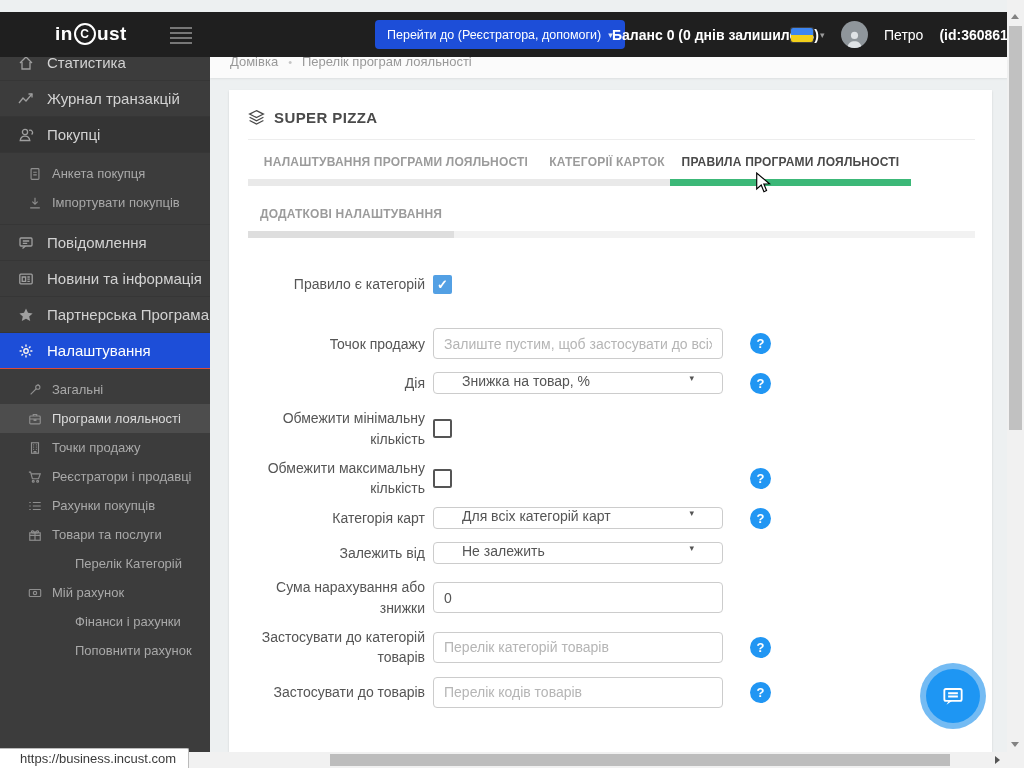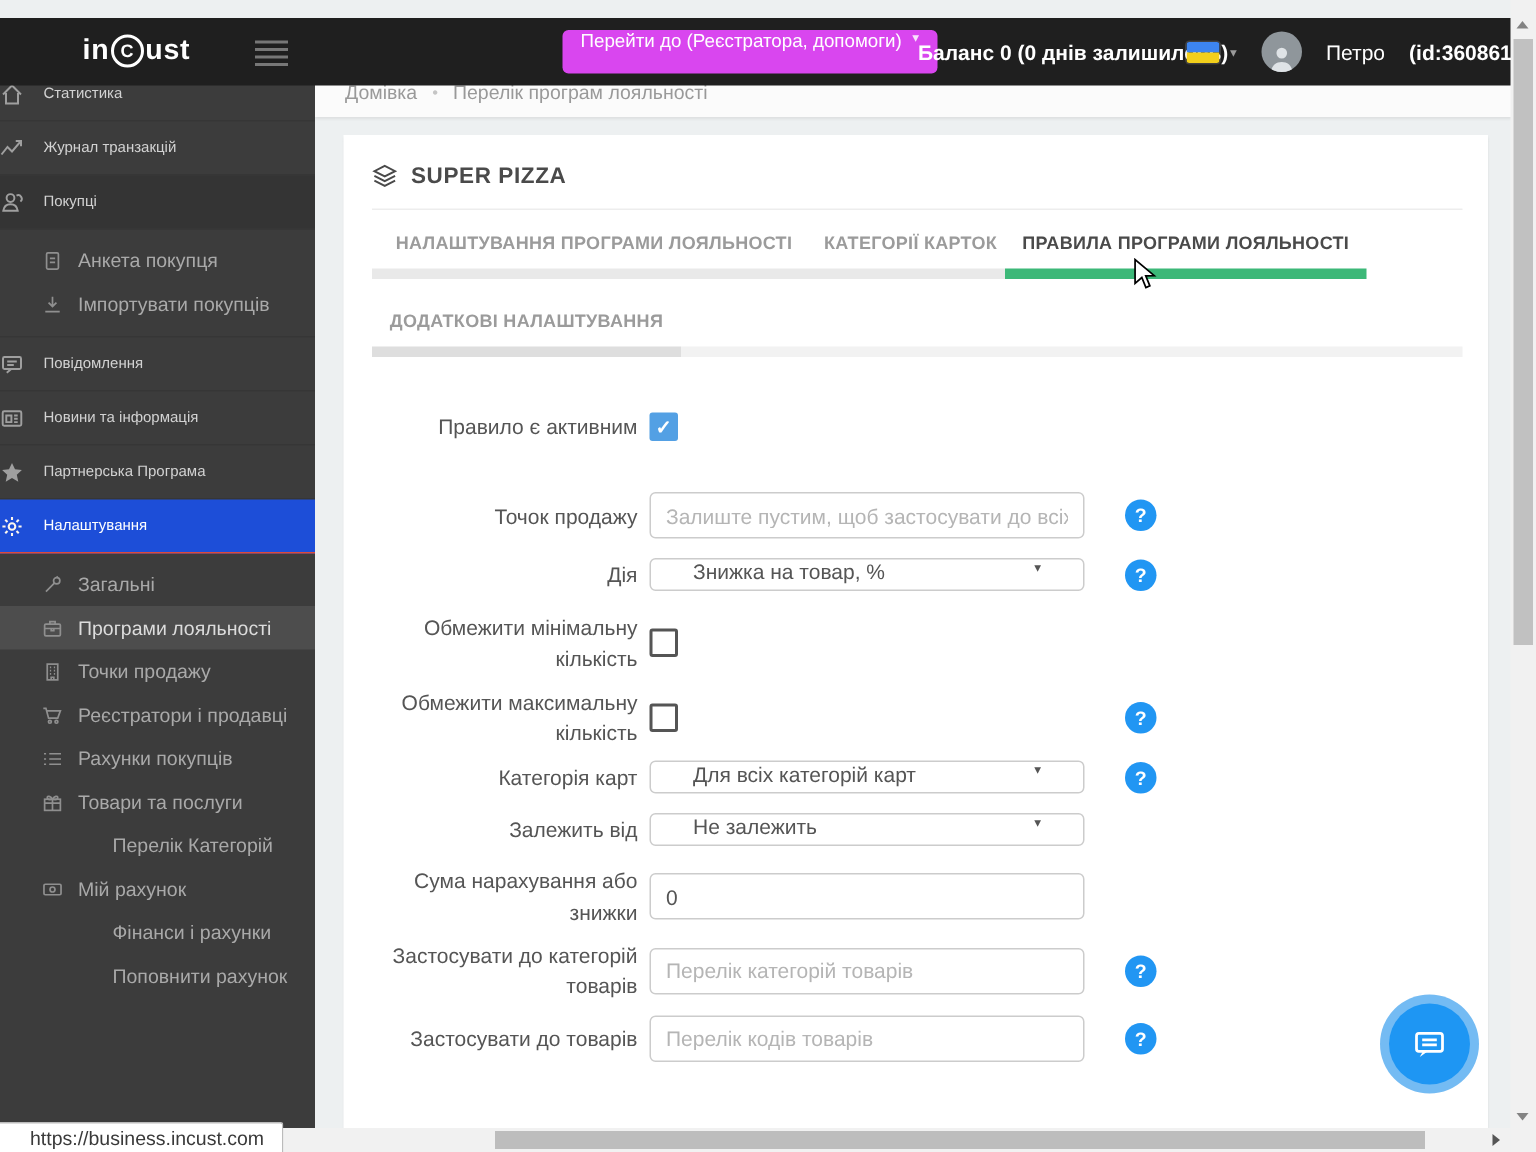--- a/index.html
+++ b/index.html
@@ -7,38 +7,38 @@
        font-family:"Liberation Sans",sans-serif;background:#edf0f1}
 
   
   .topbar{position:absolute;left:0;top:12px;width:1024px;height:45px;background:#1f1f1f;z-index:5}
   .logo{position:absolute;left:55px;top:11px;color:#fff;font-size:19px;font-weight:bold;
         display:flex;align-items:center;letter-spacing:.5px}
   .logo .c-circle{display:inline-flex;width:18px;height:18px;border:2px solid #fff;border-radius:50%;
         align-items:center;justify-content:center;font-size:12px;margin:0 1px;line-height:1}
   .hamburger{position:absolute;left:170px;top:15px;width:22px;cursor:pointer}
   .hamburger div{height:2px;background:#777;margin:0 0 3px 0}
-  .go-btn{position:absolute;left:375px;top:8px;height:29px;background:#d946ef;border-radius:4px;
-        color:#fff;font-size:12.5px;display:flex;padding:0 12px;gap:7px;cursor:pointer}
+  .go-btn{position:absolute;left:375px;top:8px;height:29px;background:#1d4ed8;border-radius:4px;
+        color:#fff;font-size:12.5px;display:flex;align-items:center;padding:0 12px;gap:7px;cursor:pointer}
   .go-btn .chev{font-size:9px;opacity:.85}
   .balance{position:absolute;left:612px;top:0;height:45px;display:flex;align-items:center;
         color:#fff;font-size:14px;font-weight:bold}
   .lang{position:absolute;left:791px;top:0;height:45px;display:flex;align-items:center;gap:7px;cursor:pointer}
   .flag{width:22px;height:14px;border-radius:2px;overflow:hidden;box-shadow:0 0 0 1px rgba(255,255,255,.15)}
   .flag .b{height:7px;background:#3d85f0}.flag .y{height:7px;background:#f2cf1b}
   .chev-gray{color:#9a9a9a;font-size:9px}
   .user{position:absolute;left:841px;top:0;height:45px;display:flex;align-items:center;gap:16px;
         color:#fff;font-size:14px;cursor:pointer}
   .avatar{width:27px;height:27px;border-radius:50%;background:#8f969b;display:flex;align-items:flex-end;justify-content:center;overflow:hidden}
   .user b{font-weight:bold}
 
   
   .sidebar{position:absolute;left:0;top:45px;width:210px;height:707px;background:#3c3c3c;overflow:hidden;z-index:4}
-  .side-item{height:35px;display:flex;align-items:center;gap:13px;color:#d2d2d2;
-        font-size:10px;border-bottom:1px solid #363636;cursor:pointer}
+  .side-item{height:35px;display:flex;align-items:center;gap:13px;padding-left:18px;color:#d2d2d2;
+        font-size:15px;border-bottom:1px solid #363636;cursor:pointer}
   .side-item .icn{width:16px;height:16px;color:#9f9f9f;display:flex;align-items:center}
   .side-item.expanded{background:#343434}
   .side-item.active-red{background:#1d4ed8;color:#fff;border-bottom-color:#dd4b39}
   .side-item.active-red .icn{color:#fdf6ee}
   .sub-list{padding:6px 0 7px;border-bottom:1px solid #363636}
   .sub-item{height:29px;display:flex;align-items:center;gap:9px;padding-left:28px;color:#a9a9a9;
         font-size:13px;cursor:pointer}
   .sub-item .icn{width:15px;height:15px;color:#8f8f8f;display:flex;align-items:center}
   .sub-item.active{background:#4d4d4d;color:#dcdcdc}
   .sub-item.lvl2{padding-left:75px}
@@ -338,21 +338,21 @@
       <div class="tab t4">ДОДАТКОВІ НАЛАШТУВАННЯ</div>
     </div>
     <div class="bar-row">
       <div class="seg-dark"></div>
       <div class="seg-light"></div>
     </div>
 
     <div class="form">
 
       <div class="fr mb34">
-        <div class="flabel">Правило є активним</div>
+        <div class="flabel">Правило є категорій</div>
         <div class="field">
             <div class="checkbox checked">
               <span>✓</span>
             </div>
           </div>
       </div>
 
       <div class="fr">
         <div class="flabel">Точок продажу</div>
         <div class="field">

